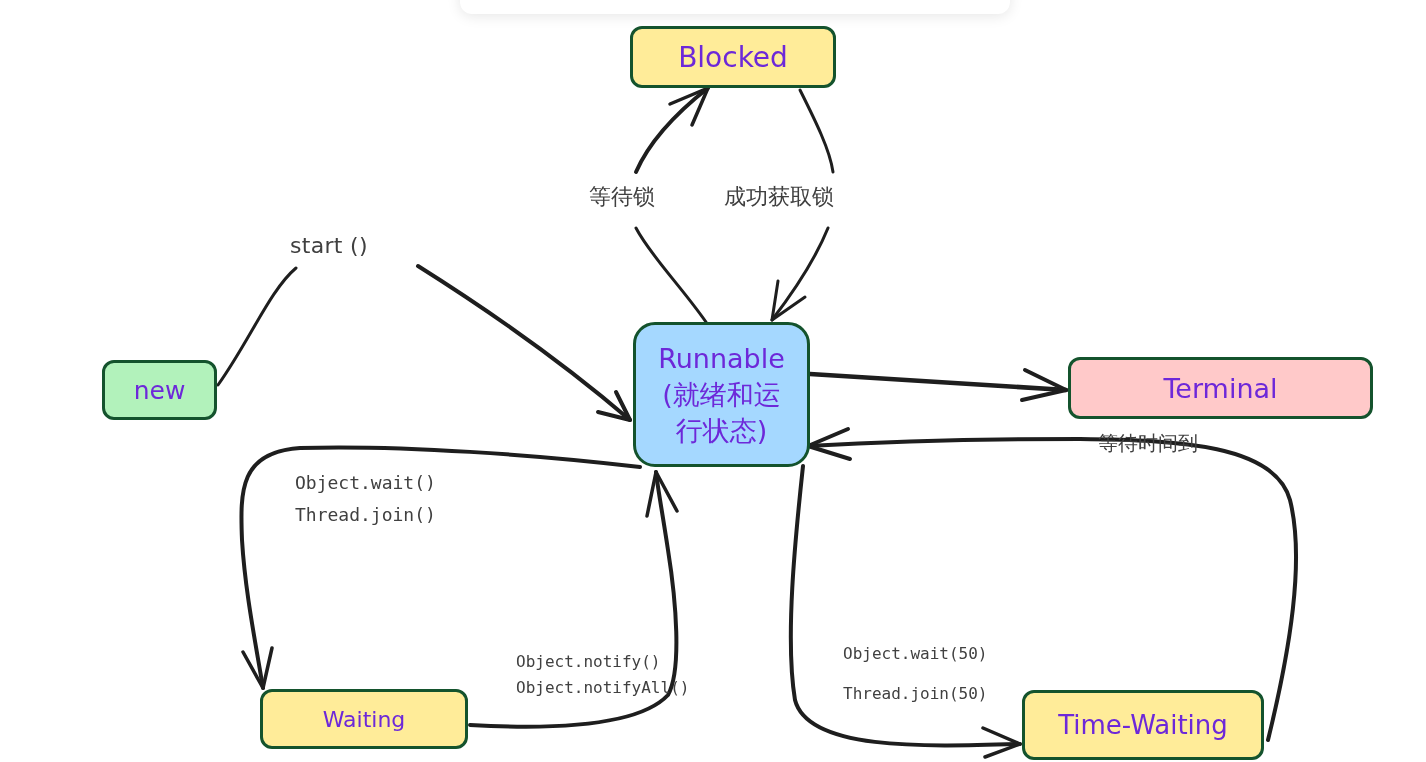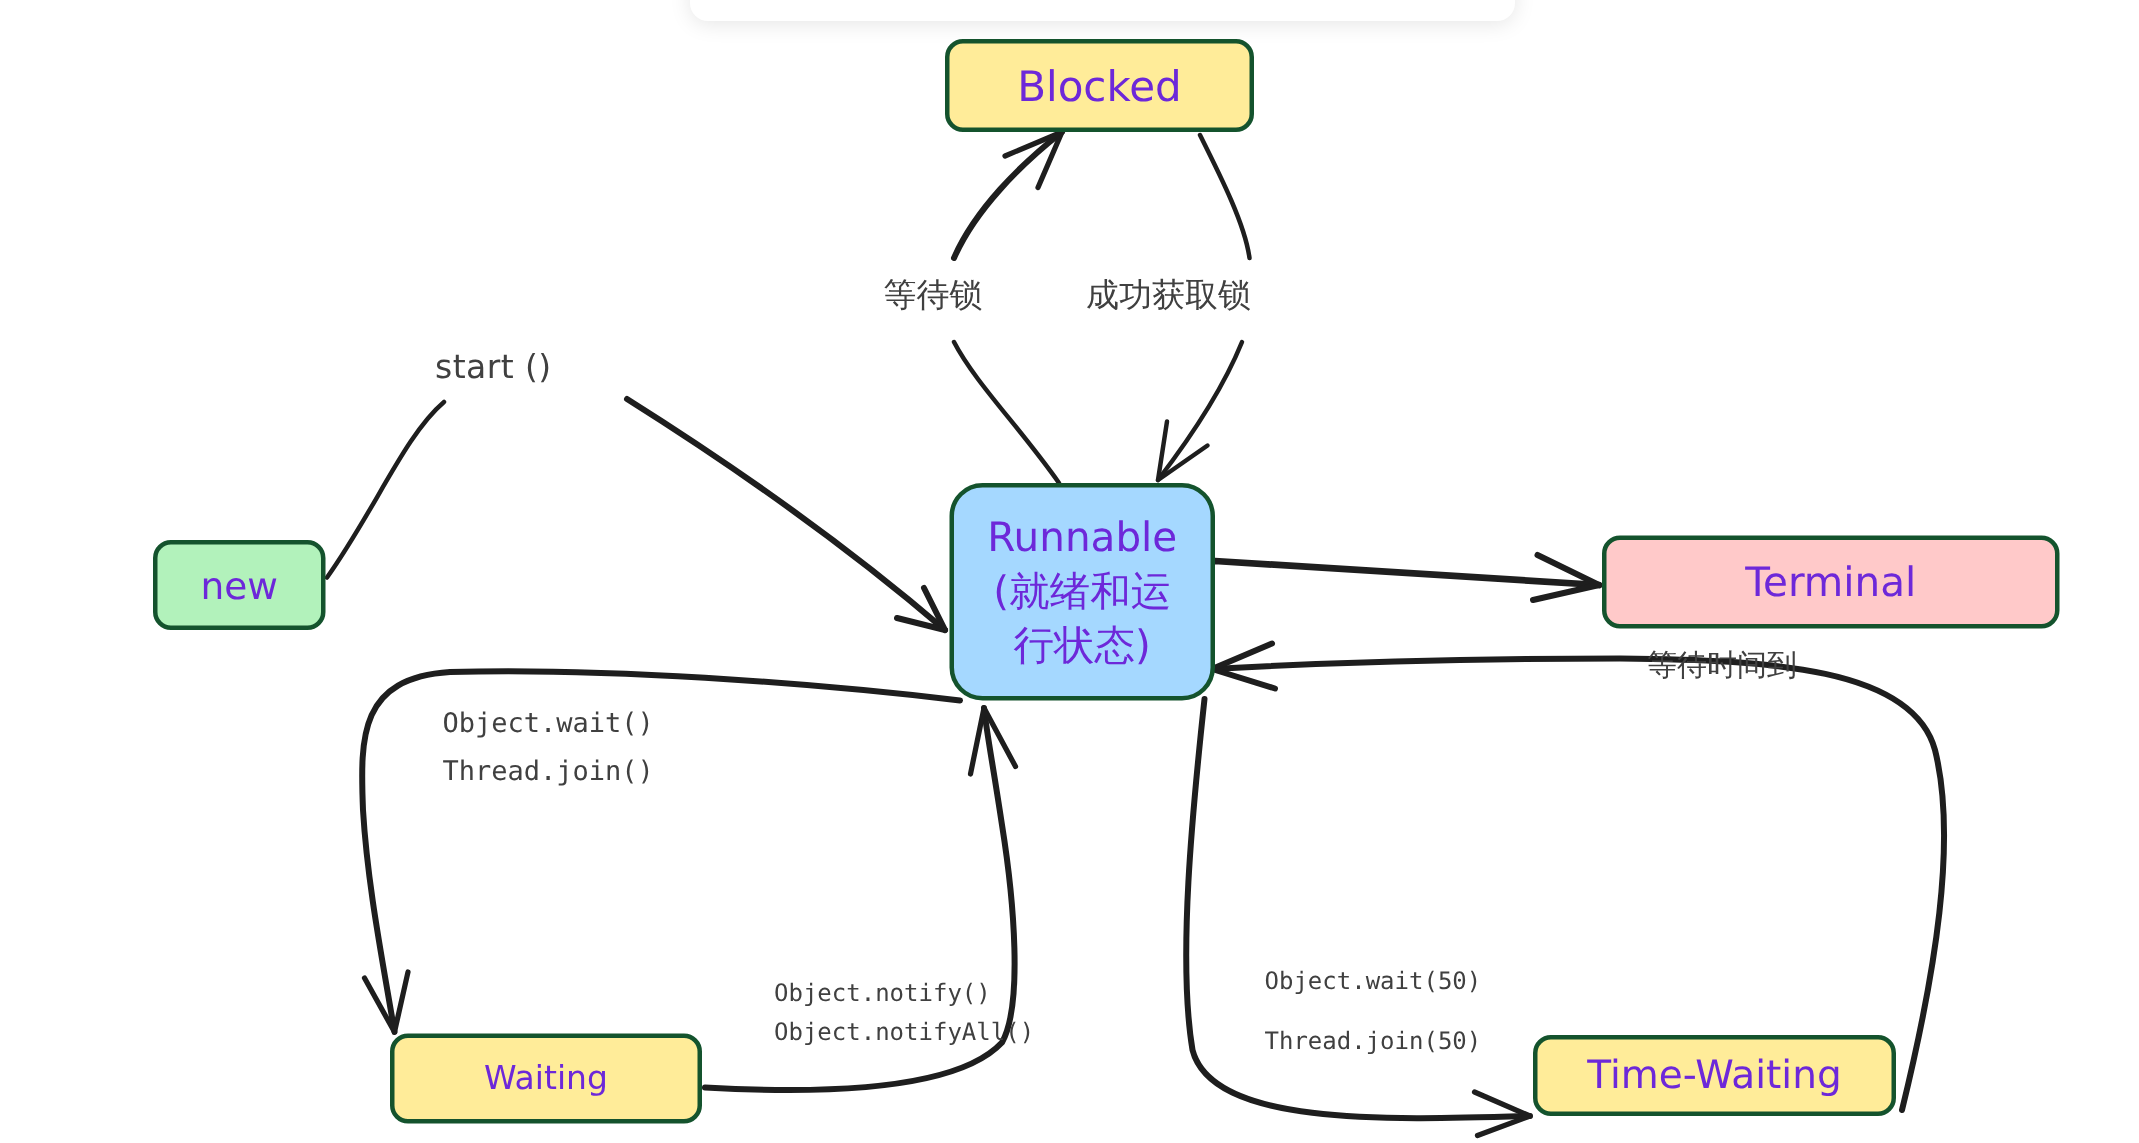--- a/index.html
+++ b/index.html
@@ -83,21 +83,21 @@
 </div>
 
 <div class="node" style="left:1068px; top:357px; width:305px; height:62px; background:#ffc9c9; font-size:27px;">
   <span>Terminal</span>
 </div>
 
 <div class="node" style="left:260px; top:689px; width:208px; height:60px; background:#ffec99; font-size:22px;">
   <span>Waiting</span>
 </div>
 
-<div class="node" style="left:1022px; top:690px; width:242px; height:54px; background:#ffec99; font-size:26px;">
+<div class="node" style="left:1022px; top:690px; width:242px; height:70px; background:#ffec99; font-size:26px;">
   <span>Time-Waiting</span>
 </div>
 
 <div class="lbl hand" style="left:290px; top:232px; font-size:22px;">start ()</div>
 
 <div class="lbl cjk" style="left:585px; top:180px;">等待锁</div>
 
 <div class="lbl cjk" style="left:720px; top:180px;">成功获取锁</div>
 
 <div class="lbl small" style="left:262px; top:470px; font-size:18px;">Object.wait()</div>

